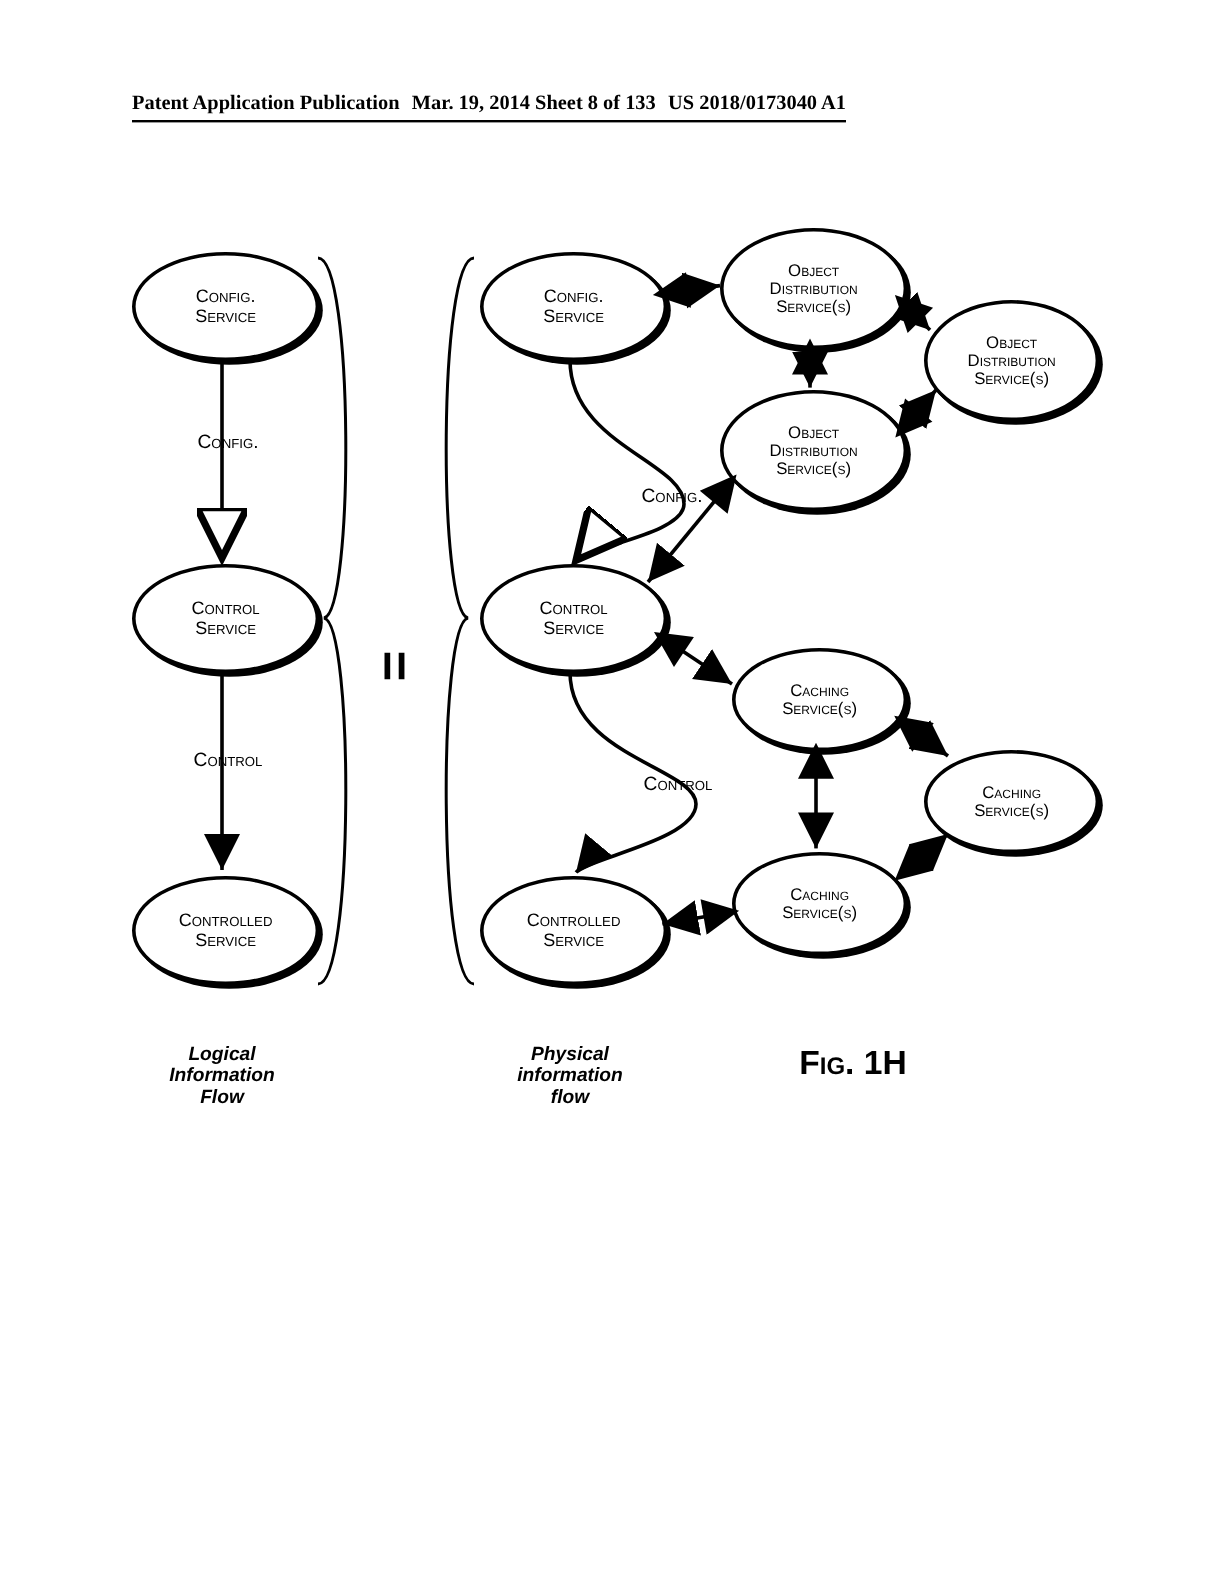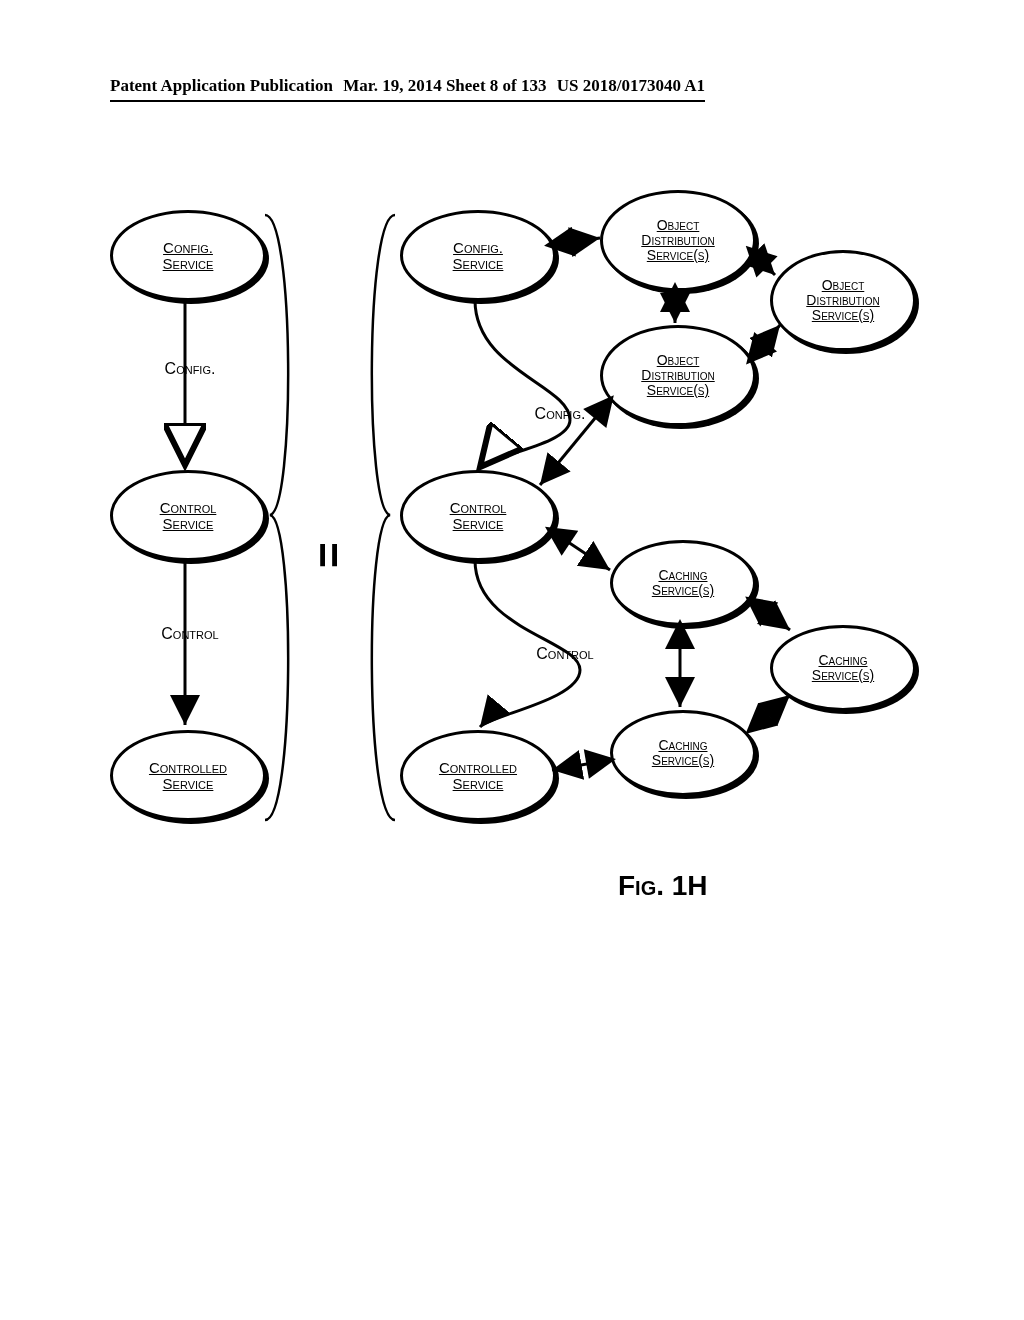--- a/index.html
+++ b/index.html
@@ -51,21 +51,21 @@
     display: flex;
     flex-direction: column;
     justify-content: center;
     align-items: center;
     font-family: Arial, Helvetica, sans-serif;
     font-variant: small-caps;
     font-size: 15px;
     line-height: 1.05;
     box-shadow: 3px 3px 0 #000;
   }
-  .node .line { white-space: nowrap; text-decoration: underline; }
+  .node .line { white-space: nowrap; }
   .label-text {
     position: absolute;
     font-family: Arial, Helvetica, sans-serif;
     font-variant: small-caps;
     font-size: 16px;
     text-align: center;
   }
   .caption {
     position: absolute;
     font-family: Arial, Helvetica, sans-serif;
@@ -121,20 +121,23 @@
       <span class="line">Service</span>
     </div>
 
     <div class="label-text" style="left:40px; top:455px; width:80px;">Control</div>
 
     <div class="node" style="left:0px;  top:560px; width:150px; height:85px;">
       <span class="line">Controlled</span>
       <span class="line">Service</span>
     </div>
 
+    <div class="caption" style="left:0px; top:700px; width:150px; white-space:pre-line;">Logical
+Information
+Flow</div>
 
     <div class="equals" style="left:205px; top:360px;">=</div>
 
     <div class="node" style="left:290px; top:40px;  width:150px; height:85px;">
       <span class="line">Config.</span>
       <span class="line">Service</span>
     </div>
     <div class="node" style="left:290px; top:300px; width:150px; height:85px;">
       <span class="line">Control</span>
       <span class="line">Service</span>
@@ -169,22 +172,25 @@
       <span class="line">Service(s)</span>
     </div>
     <div class="node" style="left:660px; top:455px; width:140px; height:80px; font-size:14px;">
       <span class="line">Caching</span>
       <span class="line">Service(s)</span>
     </div>
 
     <div class="label-text" style="left:410px; top:235px; width:80px;">Config.</div>
     <div class="label-text" style="left:410px; top:475px; width:90px;">Control</div>
 
-
-    <div class="figlabel" style="left:508px; top:700px;">Fig. 1H</div>
+    <div class="caption" style="left:290px; top:700px; width:150px; white-space:pre-line;">Physical
+information
+flow</div>
+
+    <div class="figlabel" style="left:556px; top:700px;">Fig. 1H</div>
 
     <svg class="overlay" viewBox="0 0 800 900">
       <defs>
         <marker id="arr" markerWidth="12" markerHeight="12" refX="10" refY="5" orient="auto">
           <path d="M0,0 L10,5 L0,10 Z" fill="#000"></path>
         </marker>
         <marker id="arrStart" markerWidth="12" markerHeight="12" refX="2" refY="5" orient="auto">
           <path d="M10,0 L0,5 L10,10 Z" fill="#000"></path>
         </marker>
         <marker id="hollow" markerWidth="16" markerHeight="14" refX="14" refY="7" orient="auto">

